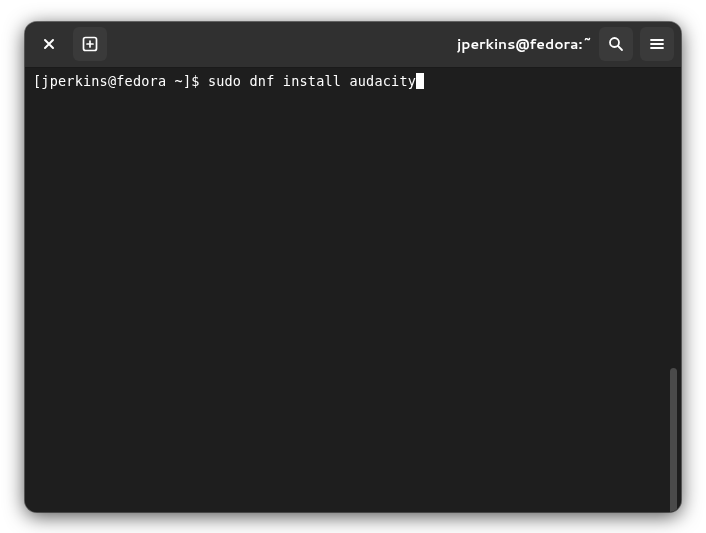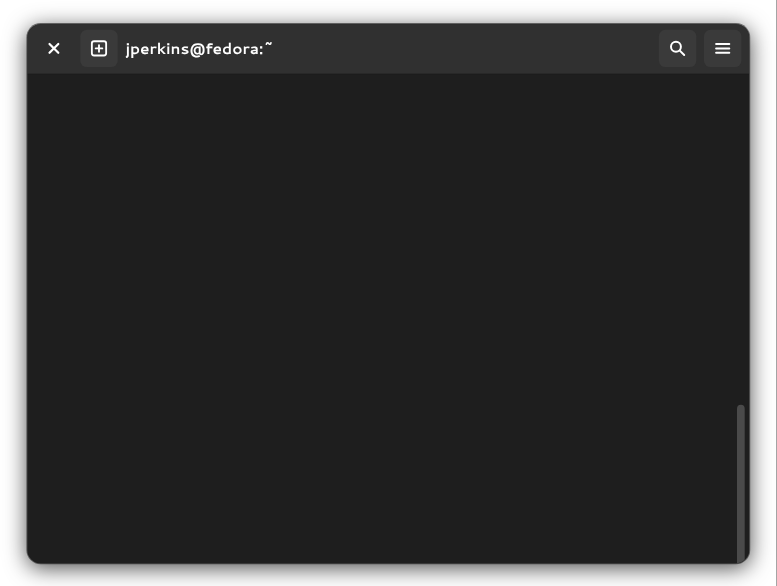--- a/index.html
+++ b/index.html
@@ -49,21 +49,21 @@
       align-items: center;
       justify-content: center;
       color: #fff;
       cursor: pointer;
     }
     .tb-button.flat {
       background: transparent;
     }
     .tb-title {
       flex: 1;
-      text-align: left;
+      text-align: right;
       color: #fff;
       font-weight: bold;
       font-size: 14px;
     }
     .tb-right {
       display: flex;
       gap: 7px;
     }
     .terminal-body {
       flex: 1;
@@ -137,16 +137,17 @@
         <span>
           <svg width="16" height="16" viewBox="0 0 16 16">
             <path d="M2 4 H14 M2 8 H14 M2 12 H14" stroke="#fff" stroke-width="1.8" stroke-linecap="round"></path>
           </svg>
         </span>
       </div>
     </div>
   </div>
 
   <div class="terminal-body">
+    <span class="line"><span>[jperkins@fedora ~]$ </span><span>sudo dnf install audacity</span><span class="cursor"></span></span>
     <div class="scrollbar"></div>
   </div>
 
 </div>
 
 </body></html>

